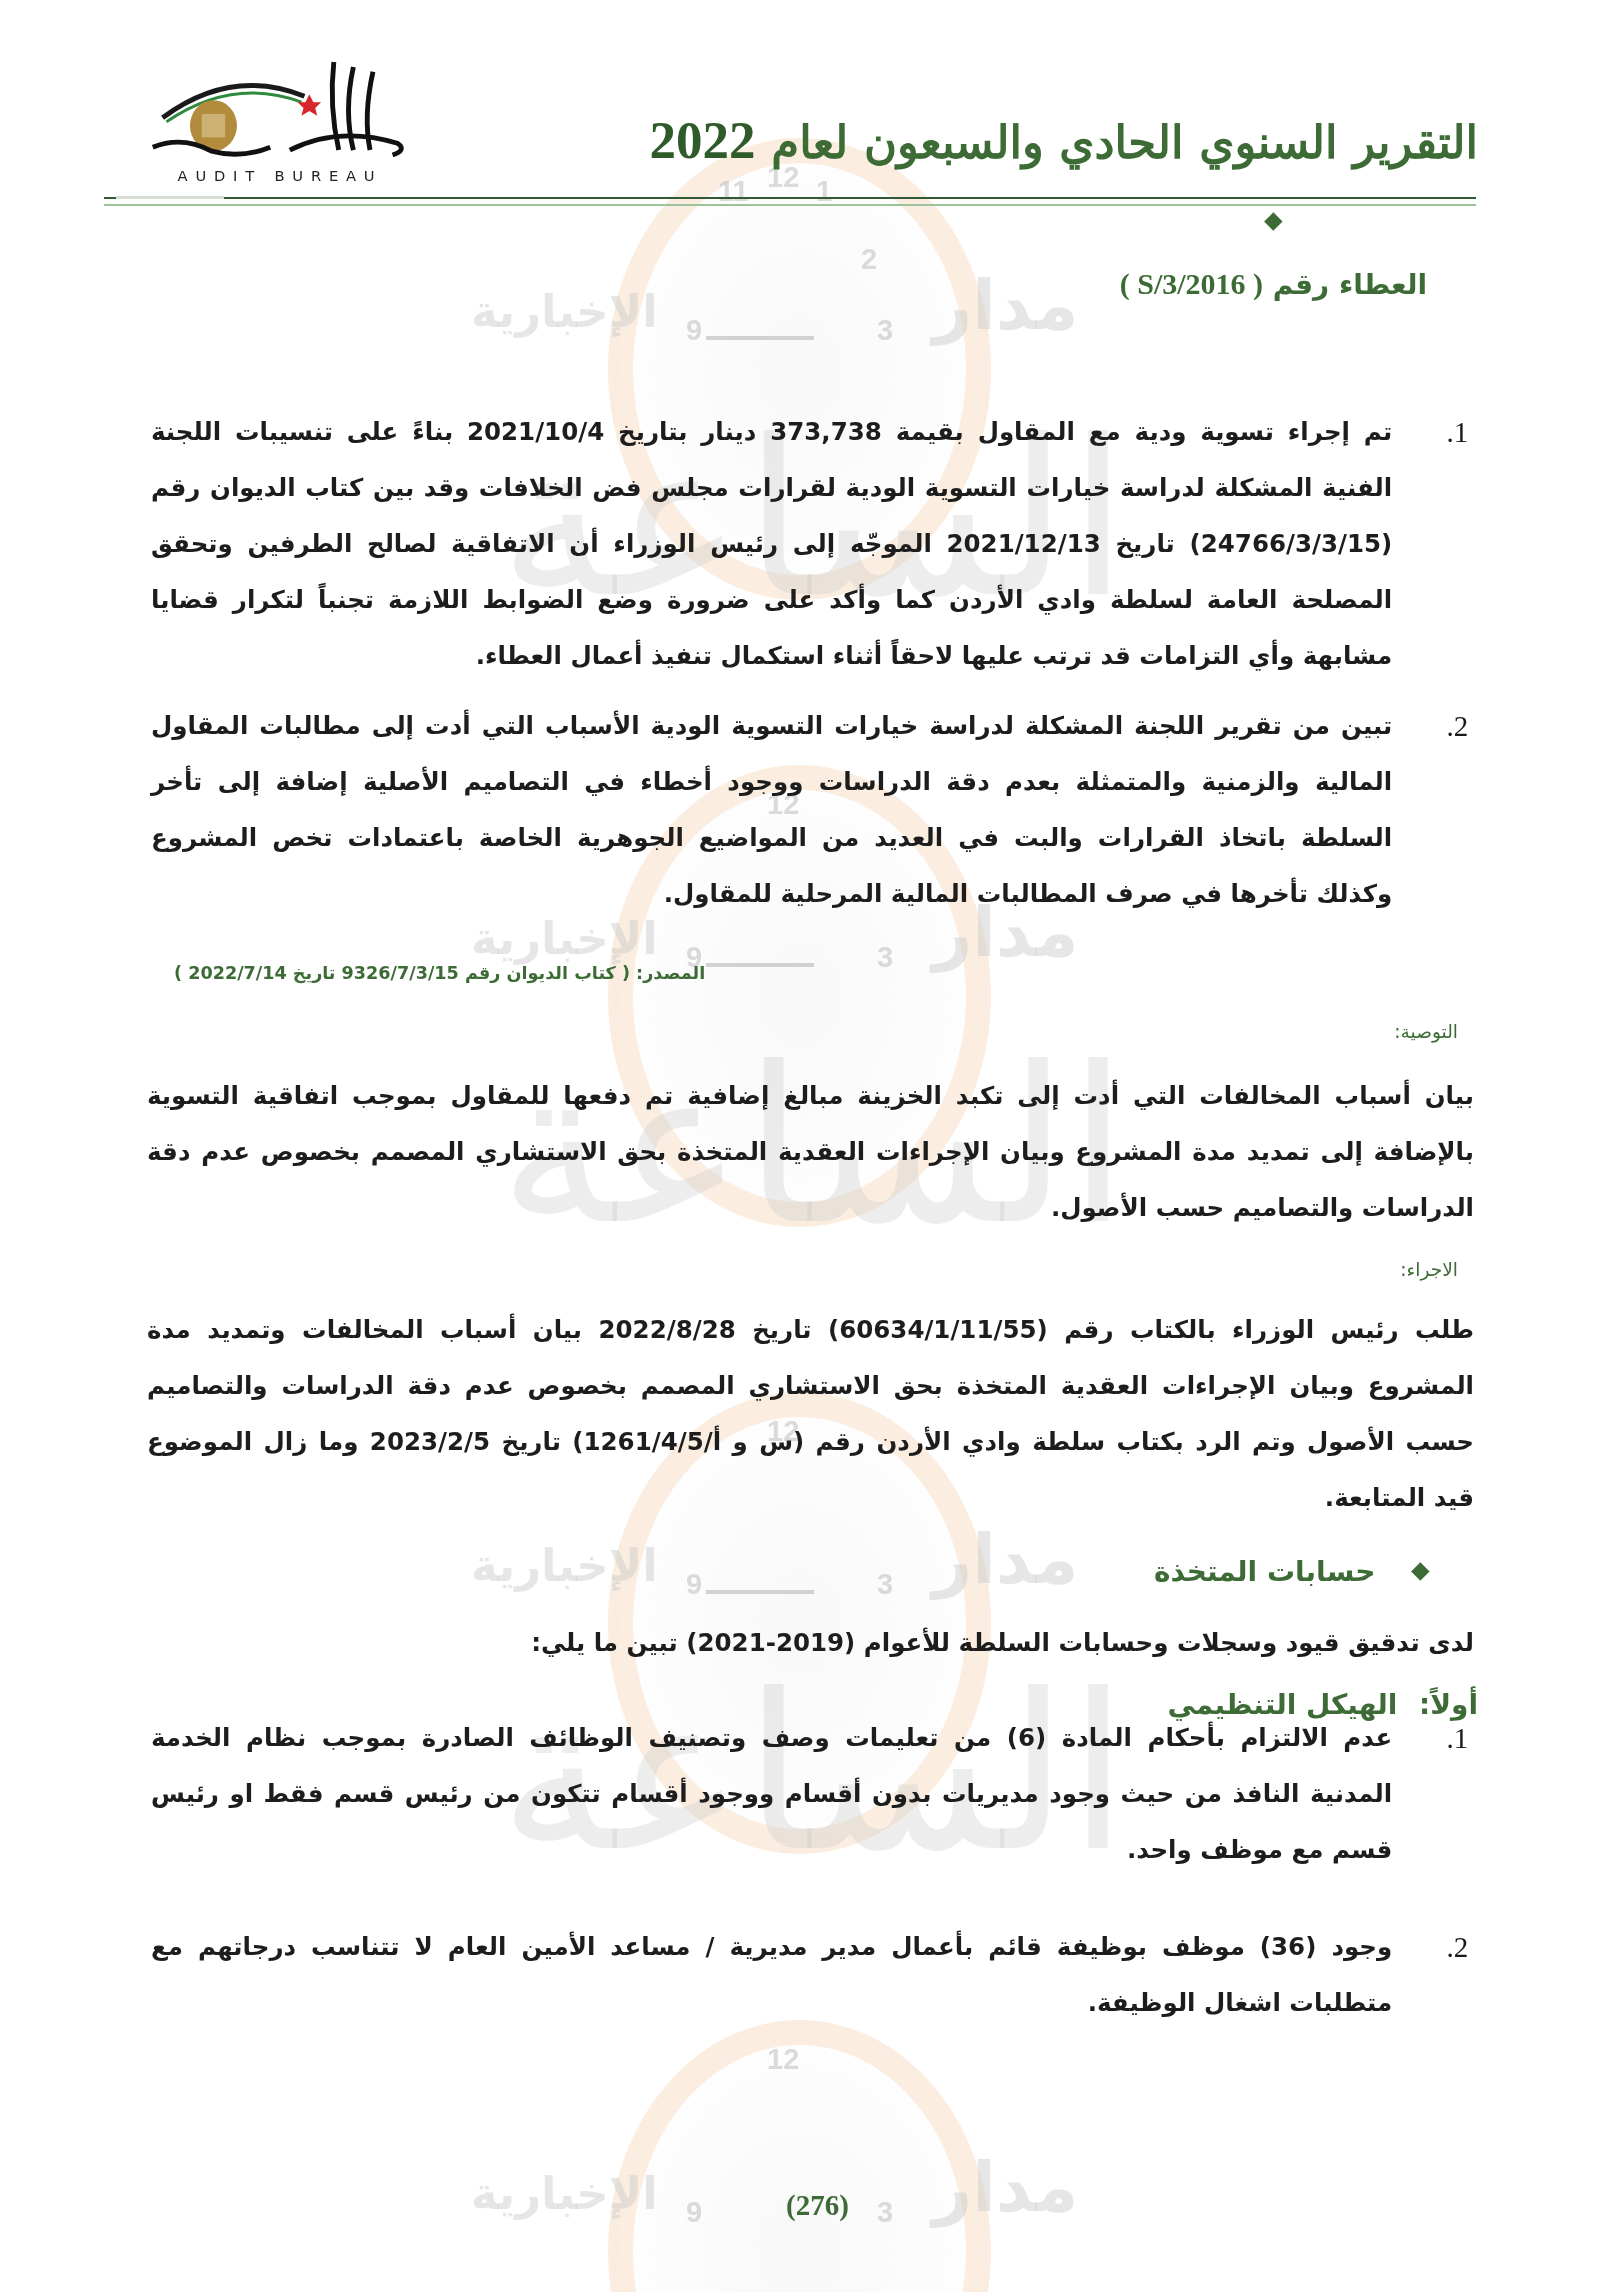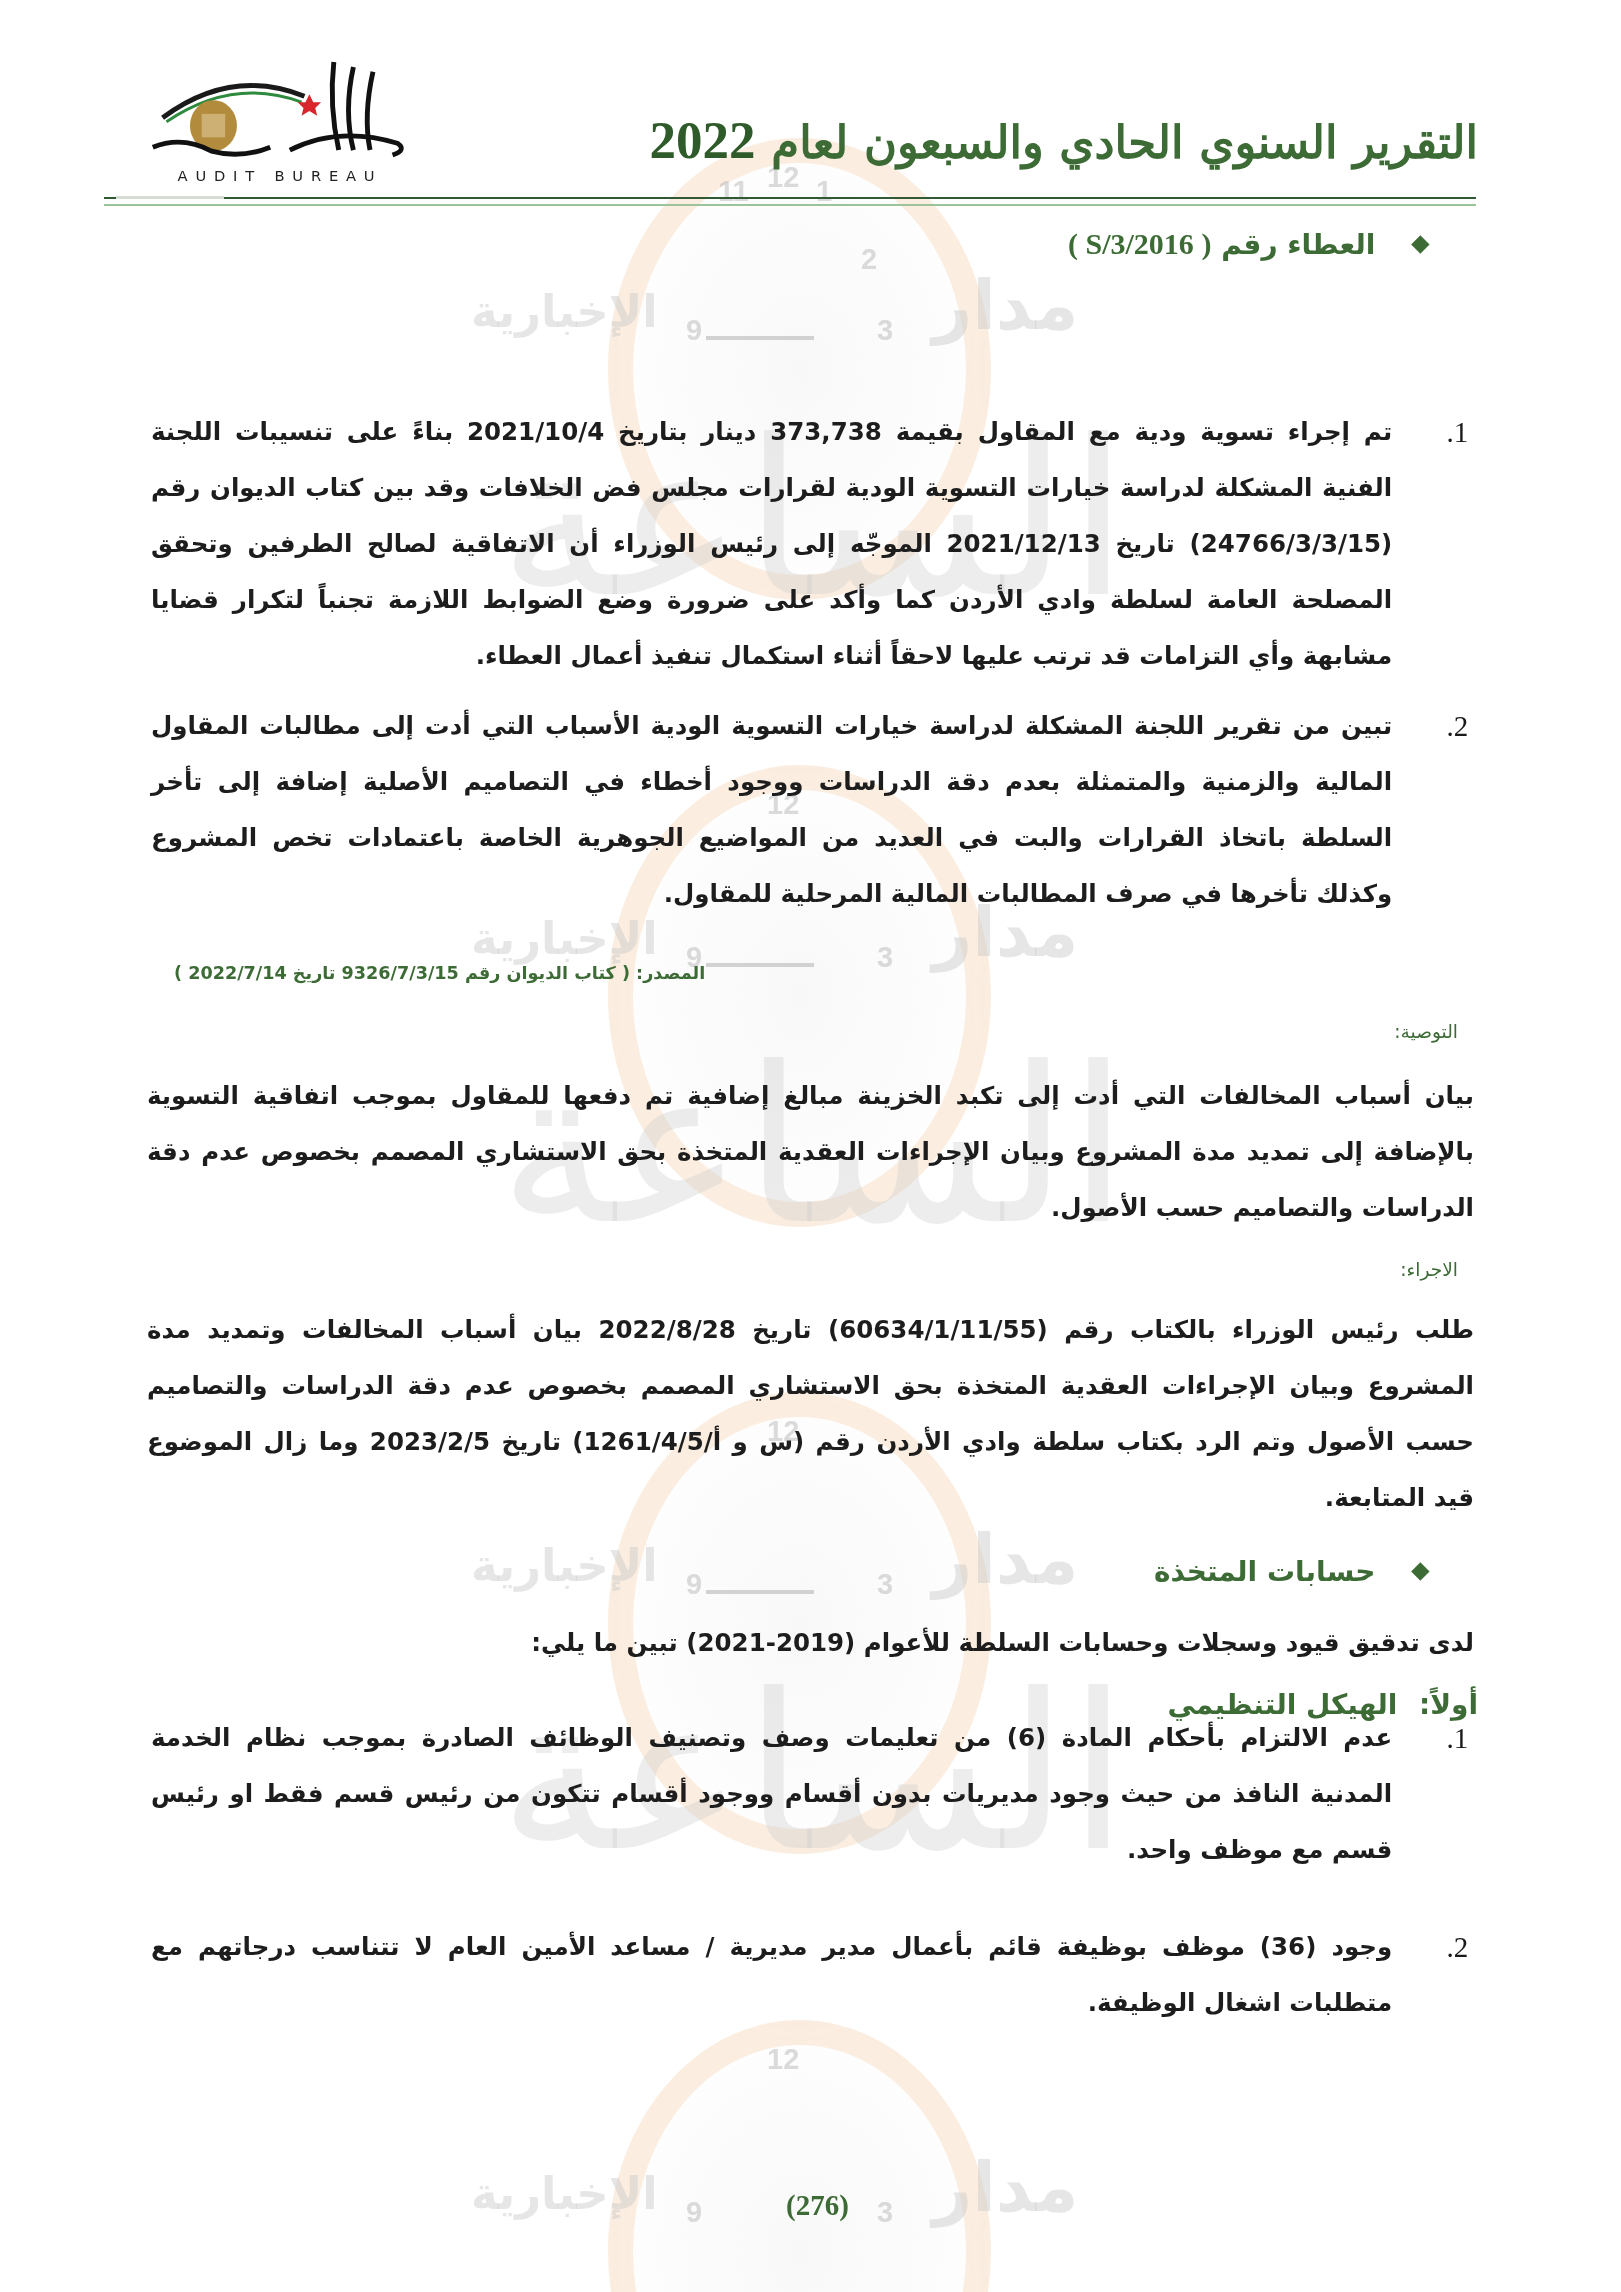--- a/index.html
+++ b/index.html
@@ -139,21 +139,21 @@
       <path d="M235 15 Q225 60 232 95" stroke="#111" stroke-width="5" fill="none"></path>
       <path d="M150 95 Q200 70 260 88 Q270 95 255 100" stroke="#111" stroke-width="5" fill="none"></path>
       <path d="M10 92 Q40 80 70 96 Q100 104 130 92" stroke="#111" stroke-width="5" fill="none"></path>
     </svg>
     <div class="caption">AUDIT BUREAU</div>
   </div>
 
   <div class="header-rule"></div>
   <div class="header-rule-stub"></div>
 
-  <div class="section-head" style="top:227px;">
+  <div class="section-head" style="top:215px;flex-direction:column;">
     <span class="diamond"></span>
     <span class="section-head-text">
       <span>العطاء رقم</span>
       <span class="latin">( S/3/2016 )</span>
     </span>
   </div>
 
   <div class="block p" style="top:292px;">
   </div>
 

